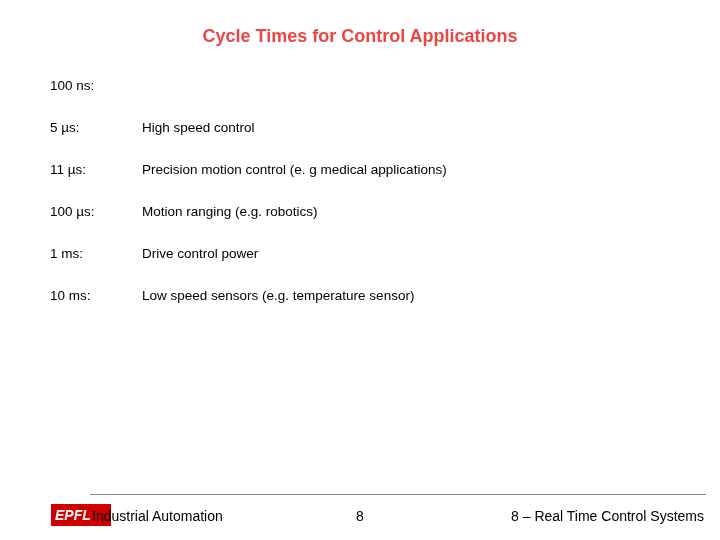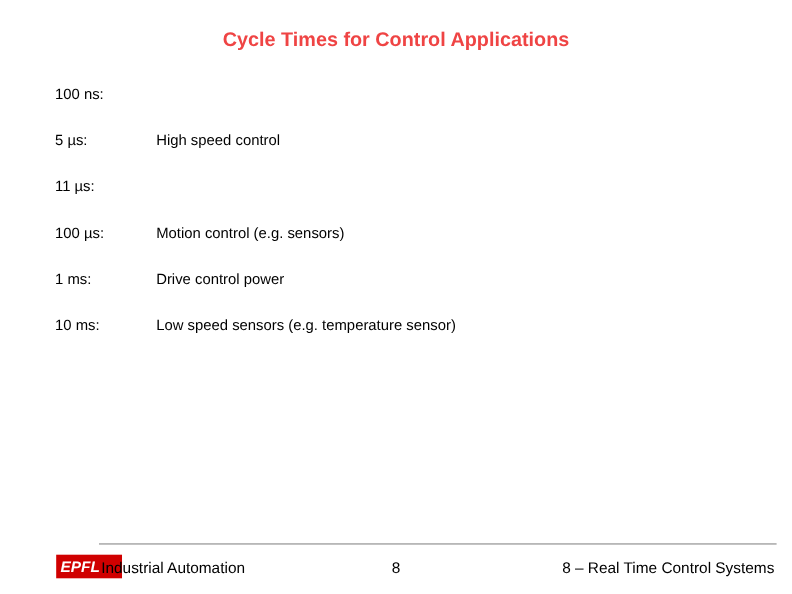--- a/index.html
+++ b/index.html
@@ -28,24 +28,25 @@
   <div class="table">
     <div class="row">
       <div class="time">100 ns:</div>
     </div>
     <div class="row">
       <div class="time">5 µs:</div>
       <div class="desc">High speed control</div>
     </div>
     <div class="row">
       <div class="time">11 µs:</div>
+      <div class="desc">Precision motion control (e. g medical applications)</div>
     </div>
     <div class="row">
       <div class="time">100 µs:</div>
-      <div class="desc">Motion control (e.g. sensors)</div>
+      <div class="desc">Motion ranging (e.g. robotics)</div>
     </div>
     <div class="row" style="margin-top:26px;">
       <div class="time">1 ms:</div>
       <div class="desc">Drive control power</div>
     </div>
     <div class="row">
       <div class="time">10 ms:</div>
       <div class="desc">Low speed sensors (e.g. temperature sensor)</div>
     </div>
   </div>

